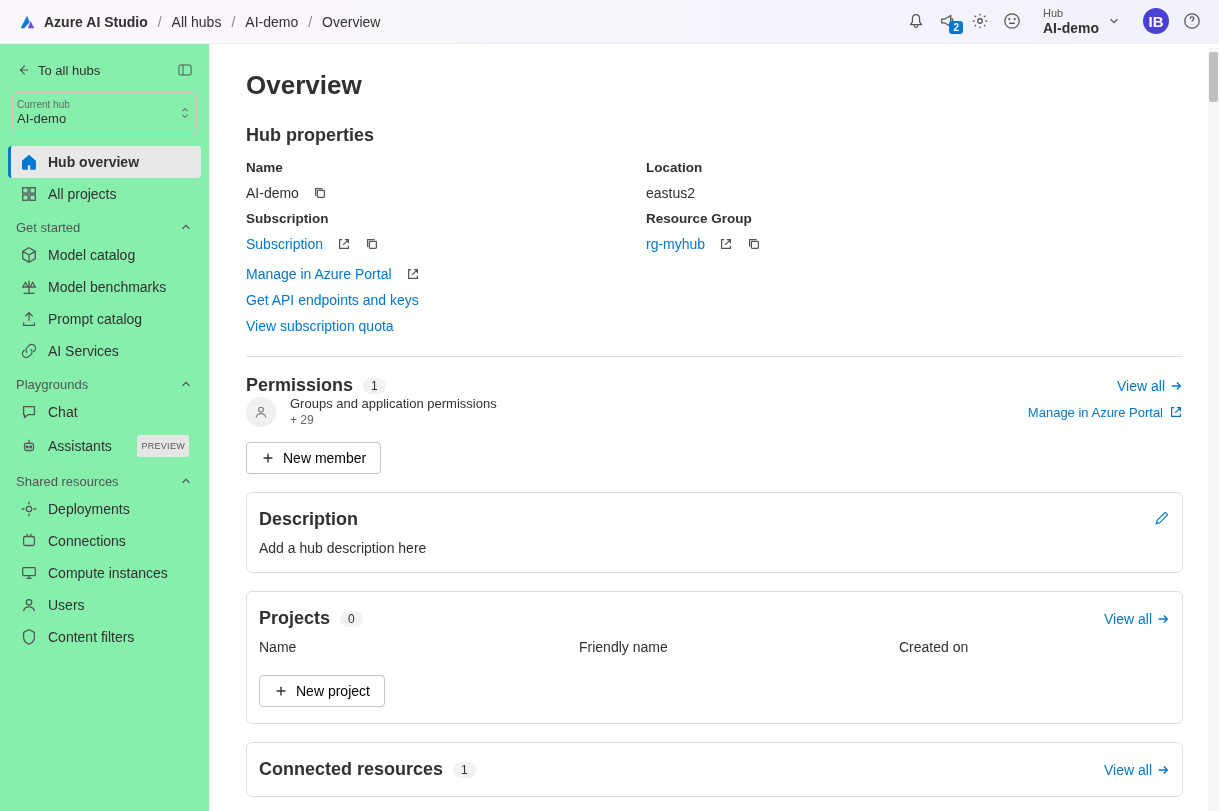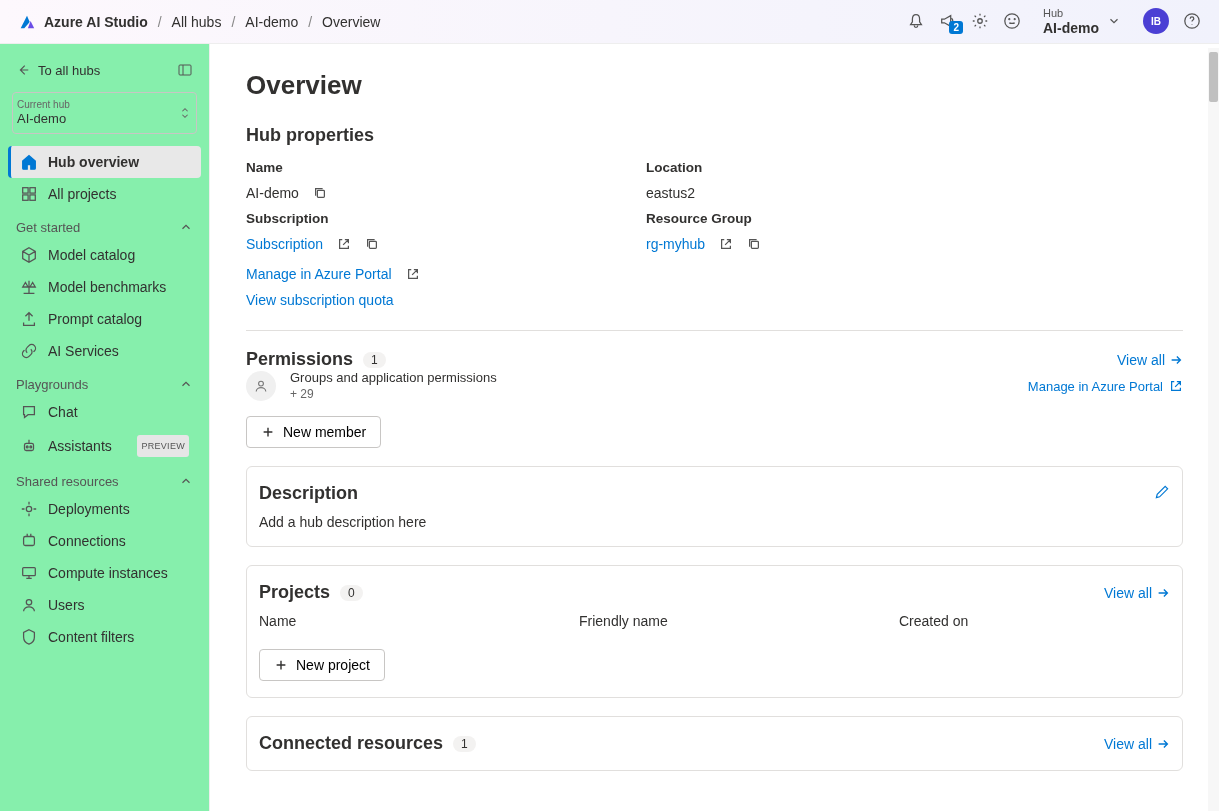--- a/index.html
+++ b/index.html
@@ -15,21 +15,21 @@
 .bc-item { color: #323130; }
 .topbar-right { margin-left: auto; display: flex; align-items: center; gap: 14px; }
 .tb-icon { width: 18px; height: 18px; color: #555; cursor: pointer; position: relative; }
 .tb-icon svg { width: 18px; height: 18px; stroke: currentColor; fill: none; stroke-width: 1.4; }
 .badge-count { position: absolute; bottom: -4px; right: -6px; background: #0078d4; color: #fff; font-size: 10px; padding: 1px 4px; border-radius: 3px; font-weight: 600; }
 .hub-picker { display: flex; align-items: center; gap: 8px; padding: 4px 8px; cursor: pointer; }
 .hub-picker-text { display: flex; flex-direction: column; line-height: 1.2; }
 .hub-picker-label { font-size: 11px; color: #555; }
 .hub-picker-value { font-size: 14px; font-weight: 600; }
 .chevron { width: 14px; height: 14px; }
-.avatar { width: 26px; height: 26px; border-radius: 50%; background: #4b3fd4; color: #fff; display: flex; align-items: center; justify-content: center; font-size: 10px; font-weight: 600; }
+.avatar { width: 26px; height: 26px; border-radius: 50%; background: #4b3fd4; color: #fff; display: flex; align-items: center; justify-content: center; font-size: 15px; font-weight: 600; }
 
 
 .body { display: flex; flex: 1; min-height: 0; }
 
 
 .sidebar { width: 210px; background: #86efac; border-right: 1px solid #eee; padding: 12px 8px; overflow-y: auto; }
 .sb-back { display: flex; align-items: center; gap: 8px; padding: 6px 8px; font-size: 13px; color: #323130; cursor: pointer; }
 .sb-back-arrow { width: 14px; height: 14px; }
 .sb-collapse { margin-left: auto; width: 16px; height: 16px; }
 .sb-hub-sel { border: 1px solid #c8c6c4; border-radius: 4px; padding: 6px 4px; margin: 8px 4px 12px; display: flex; align-items: center; cursor: pointer; }
@@ -371,20 +371,21 @@
           </div>
         </div>
 
         <div class="links-list">
           <div class="prop-row">
               <span class="link">Manage in Azure Portal</span>
               <span class="small-icon"><svg viewBox="0 0 16 16">
                   <path d="M6 3H3v10h10v-3M9 3h4v4M13 3L7 9"></path>
                 </svg></span>
             </div>
+          <div><span class="link">Get API endpoints and keys</span></div>
           <div><span class="link">View subscription quota</span></div>
         </div>
 
         <hr class="divider">
 
         
         <div class="sec-head">
           <h2 class="section-title">Permissions</h2>
           <span class="count-badge">1</span>
           <a class="viewall">

